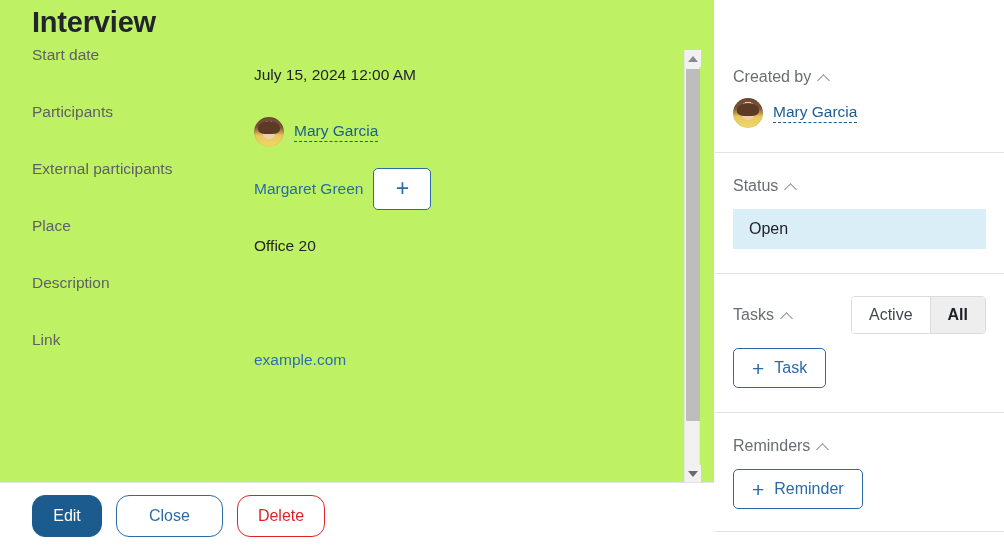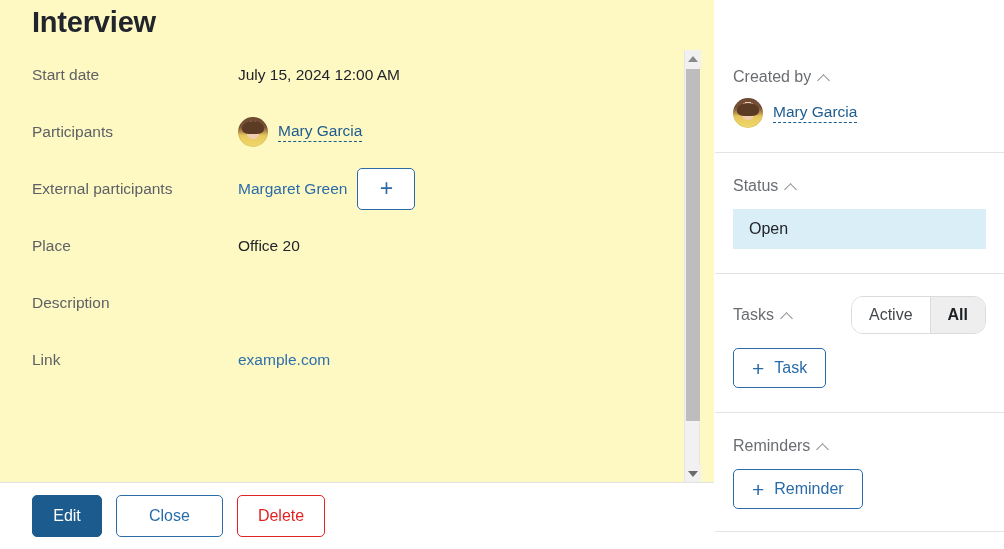--- a/index.html
+++ b/index.html
@@ -9,42 +9,42 @@
     font-family: "Liberation Sans", sans-serif;
     overflow: hidden;
   }
 
   .app { position: relative; width: 1004px; height: 549px; background: #fff; }
 
   
   .left-panel {
     position: absolute; left: 0; top: 0;
     width: 714px; height: 511px;
-    background: #fef9c3;
+    background: #bef264;
   }
 
   .title {
     position: absolute; left: 32px; top: 6px;
     font-size: 29px; font-weight: 600; color: #21242a;
     letter-spacing: -0.2px;
   }
 
   .detail-scroll {
     position: absolute; left: 0; top: 46px;
     width: 714px; height: 436px;
     overflow: hidden;
   }
 
   .rows { position: absolute; left: 0; top: 0; width: 690px; }
 
   .row {
     position: relative;
     height: 57px;
     display: flex;
-    align-items: center;
+    gap: 16px;
   }
   .row-label {
     width: 238px;
     padding-left: 32px;
     font-size: 15.5px;
     color: #5e6166;
     font-weight: 400;
   }
   .row-value {
     flex: 1;
@@ -132,21 +132,21 @@
     position: absolute; left: 0; top: 482px;
     width: 714px; height: 67px;
     border-top: 1px solid #e3e3e3;
     background: #fff;
     display: flex; align-items: center;
     padding-left: 32px;
     gap: 14px;
   }
   .btn {
     height: 42px;
-    border-radius: 5px;
+    border-radius: 13px;
     font-size: 16px;
     display: flex; align-items: center; justify-content: center;
     cursor: pointer;
     background: #fff;
   }
   .btn-primary {
     background: #1b5b8e; color: #fff; border: 1px solid #1b5b8e;
     padding: 0 20px; min-width: 70px;
   }
   .btn-secondary {
@@ -200,21 +200,21 @@
     font-size: 16px; color: #21242a;
     cursor: pointer;
   }
 
   .tasks-head-row {
     display: flex; align-items: center; justify-content: space-between;
   }
   .seg {
     display: flex;
     border: 1px solid #dcdcdc;
-    border-radius: 12px;
+    border-radius: 4px;
     overflow: hidden;
     height: 38px;
     background: #fff;
   }
   .seg-item {
     padding: 0 17px;
     display: flex; align-items: center; justify-content: center;
     font-size: 16px; color: #44474c; cursor: pointer;
     background: #fff;
   }

